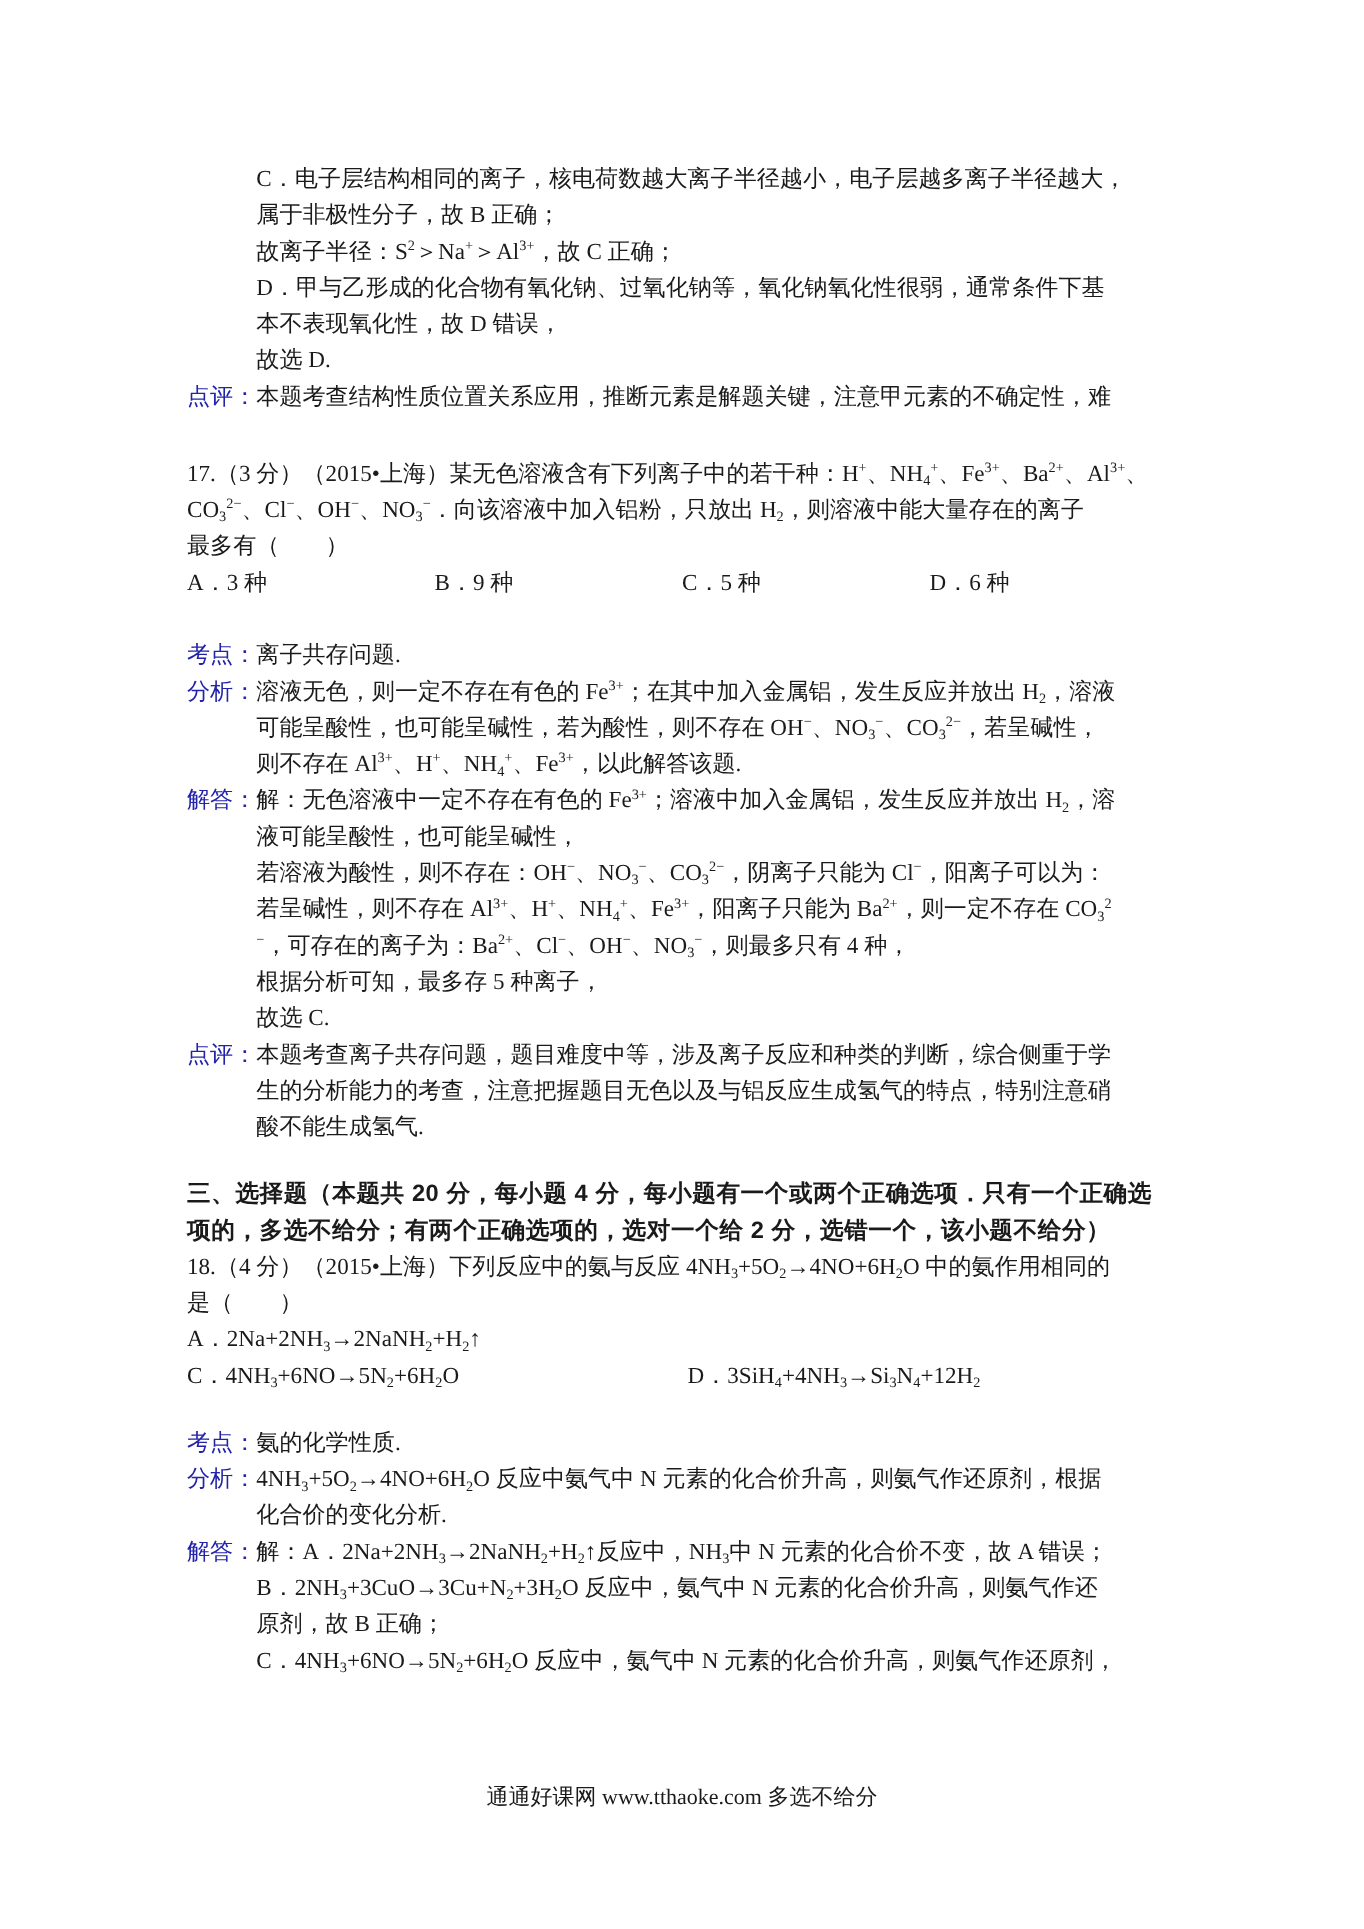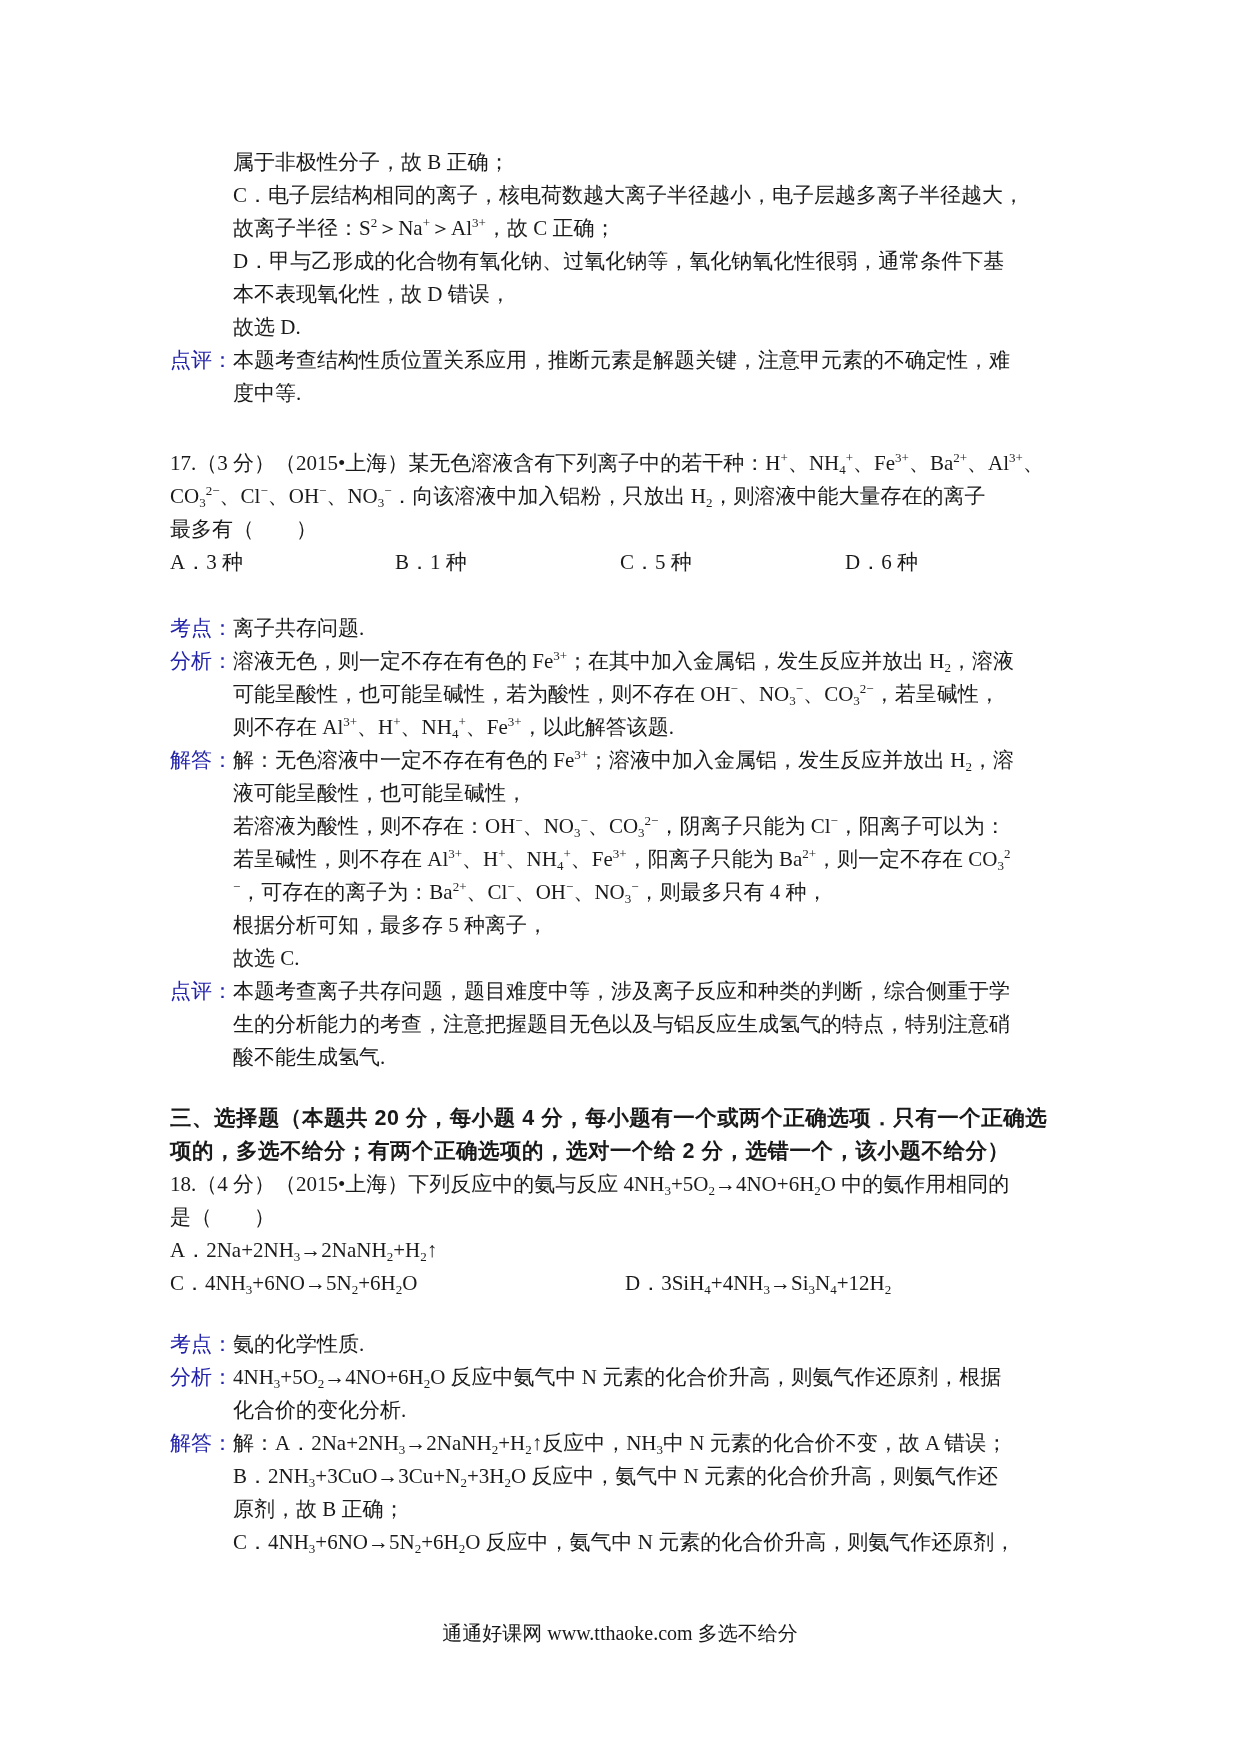--- a/index.html
+++ b/index.html
@@ -60,34 +60,33 @@
     text-align:center;
     font-size:20px;
     color:#1a1a1a;
   }
 </style>
 </head>
 <body>
 
 <div id="page">
   <div id="doc">
+      <div class="row indent"><span>C．电子层结构相同的离子，核电荷数越大离子半径越小，电子层越多离子半径越大，</span></div>
       <div class="row indent"><span>属于非极性分子，故 B 正确；</span></div>
-      <div class="row indent"><span>C．电子层结构相同的离子，核电荷数越大离子半径越小，电子层越多离子半径越大，</span></div>
       <div class="row indent"><span>故离子半径：S<sup>2</sup>＞Na<sup>+</sup>＞Al<sup>3+</sup>，故 C 正确；</span></div>
       <div class="row indent"><span>D．甲与乙形成的化合物有氧化钠、过氧化钠等，氧化钠氧化性很弱，通常条件下基</span></div>
       <div class="row indent"><span>本不表现氧化性，故 D 错误，</span></div>
       <div class="row indent"><span>故选 D.</span></div>
       <div class="row indent"><span class="lbl" style="color: rgb(35, 35, 170);">点评：</span><span>本题考查结构性质位置关系应用，推断元素是解题关键，注意甲元素的不确定性，难</span></div>
-      <div class="row indent"><span>度中等.</span></div>
       <div class="row" style="margin-top: 37px;"><span>17.（3 分）（2015•上海）某无色溶液含有下列离子中的若干种：H<sup>+</sup>、NH<sub>4</sub><sup>+</sup>、Fe<sup>3+</sup>、Ba<sup>2+</sup>、Al<sup>3+</sup>、</span></div>
       <div class="row"><span>CO<sub>3</sub><sup>2−</sup>、Cl<sup>−</sup>、OH<sup>−</sup>、NO<sub>3</sub><sup>−</sup>．向该溶液中加入铝粉，只放出 H<sub>2</sub>，则溶液中能大量存在的离子</span></div>
       <div class="row"><span>最多有（　　）</span></div>
       <div class="row cols4">
         <span class="opt">A．3 种</span>
-        <span class="opt">B．1 种</span>
+        <span class="opt">B．9 种</span>
         <span class="opt">C．5 种</span>
         <span class="opt">D．6 种</span>
       </div>
       <div class="row indent" style="margin-top: 33px;"><span class="lbl" style="color: rgb(35, 35, 170);">考点：</span><span>离子共存问题.</span></div>
       <div class="row indent"><span class="lbl" style="color: rgb(35, 35, 170);">分析：</span><span>溶液无色，则一定不存在有色的 Fe<sup>3+</sup>；在其中加入金属铝，发生反应并放出 H<sub>2</sub>，溶液</span></div>
       <div class="row indent"><span>可能呈酸性，也可能呈碱性，若为酸性，则不存在 OH<sup>−</sup>、NO<sub>3</sub><sup>−</sup>、CO<sub>3</sub><sup>2−</sup>，若呈碱性，</span></div>
       <div class="row indent"><span>则不存在 Al<sup>3+</sup>、H<sup>+</sup>、NH<sub>4</sub><sup>+</sup>、Fe<sup>3+</sup>，以此解答该题.</span></div>
       <div class="row indent"><span class="lbl" style="color: rgb(35, 35, 170);">解答：</span><span>解：无色溶液中一定不存在有色的 Fe<sup>3+</sup>；溶液中加入金属铝，发生反应并放出 H<sub>2</sub>，溶</span></div>
       <div class="row indent"><span>液可能呈酸性，也可能呈碱性，</span></div>
       <div class="row indent"><span>若溶液为酸性，则不存在：OH<sup>−</sup>、NO<sub>3</sub><sup>−</sup>、CO<sub>3</sub><sup>2−</sup>，阴离子只能为 Cl<sup>−</sup>，阳离子可以为：</span></div>

